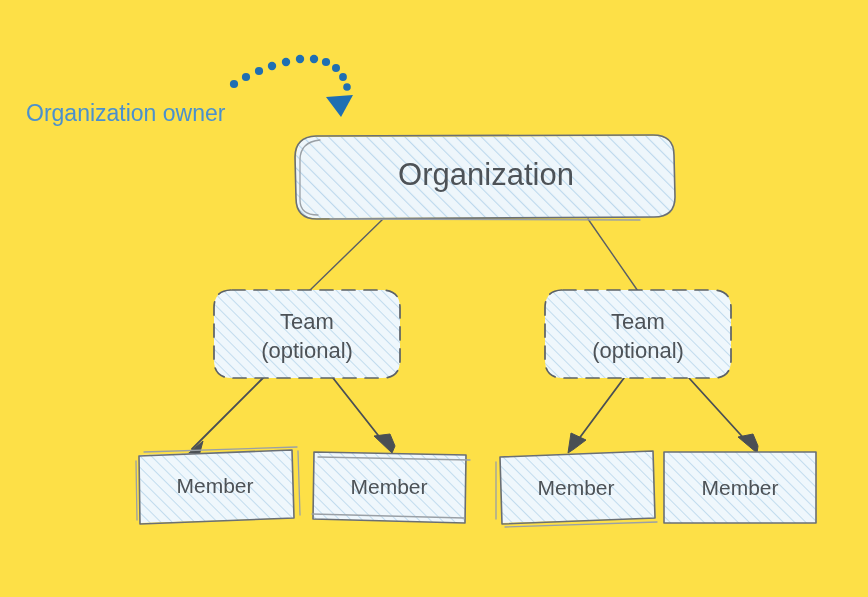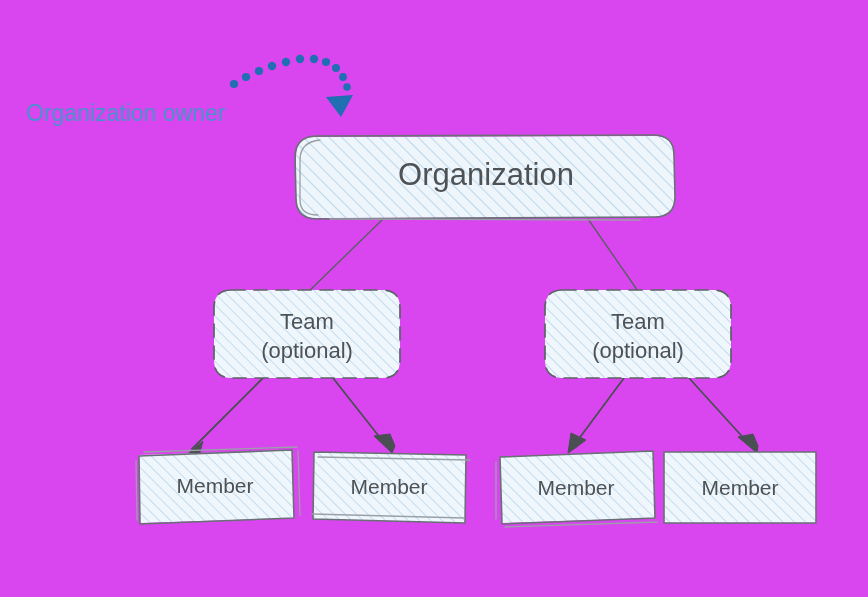--- a/index.html
+++ b/index.html
@@ -11,21 +11,21 @@
   body {
     font-family: "Liberation Sans", sans-serif;
     width: 868px;
     height: 597px;
     overflow: hidden;
   }
   #canvas-root {
     position: relative;
     width: 868px;
     height: 597px;
-    background: #d946ef;
+    background: #fde047;
   }
   #diagram-svg {
     position: absolute;
     left: 0;
     top: 0;
     width: 868px;
     height: 597px;
     display: block;
   }
   .node-label {

